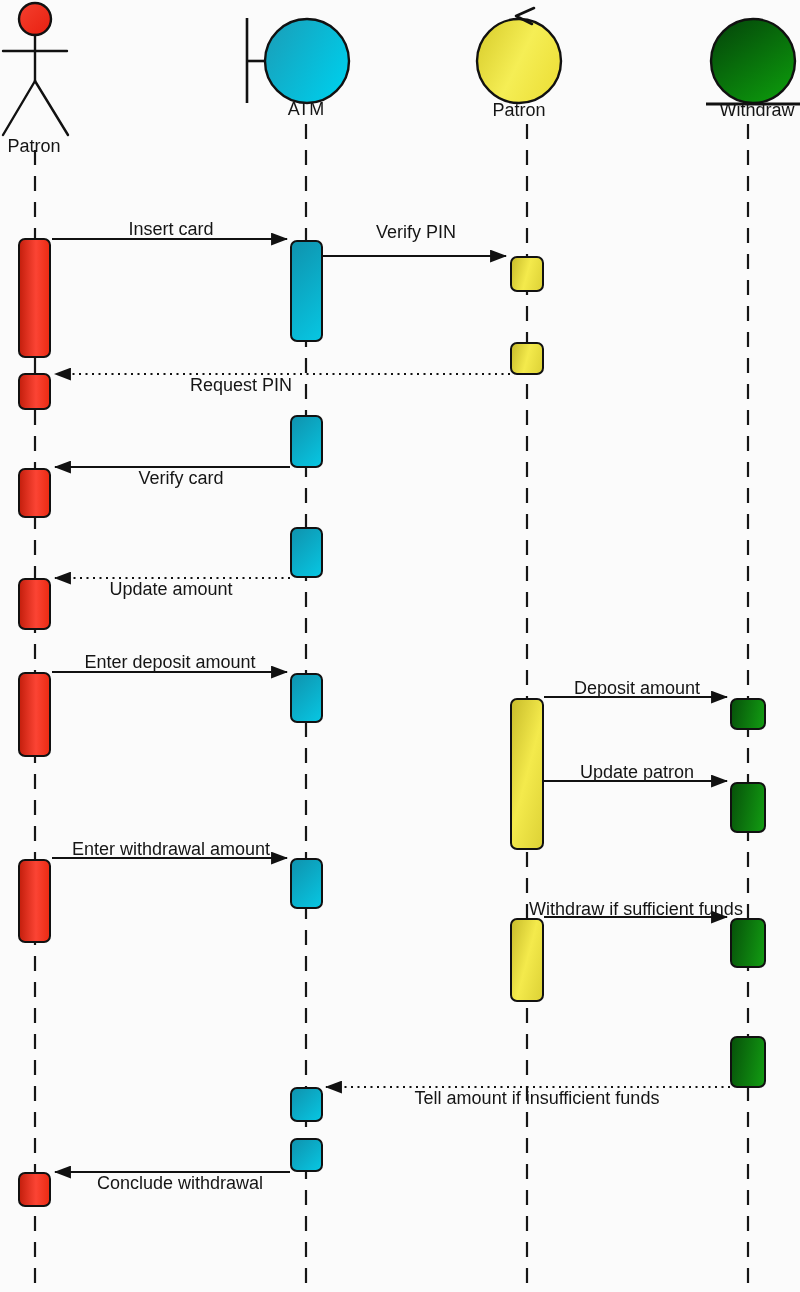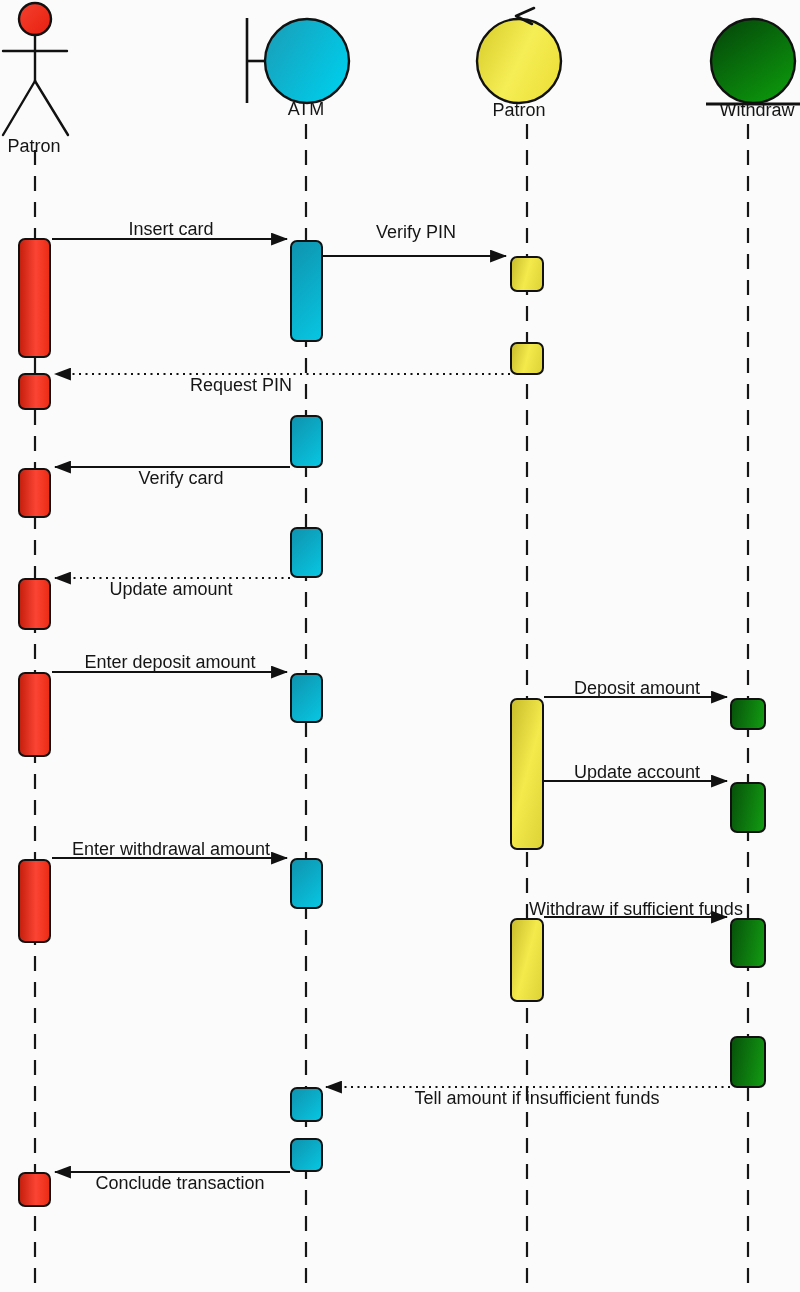--- a/index.html
+++ b/index.html
@@ -125,19 +125,19 @@
   <div class="actor-label" style="left:519px;top:103px">Patron</div>
   <div class="actor-label" style="left:757px;top:103px">Withdraw</div>
 
   <div class="msg-label" style="left:171px;top:222px">Insert card</div>
   <div class="msg-label" style="left:416px;top:225px">Verify PIN</div>
   <div class="msg-label" style="left:241px;top:378px">Request PIN</div>
   <div class="msg-label" style="left:181px;top:471px">Verify card</div>
   <div class="msg-label" style="left:171px;top:582px">Update amount</div>
   <div class="msg-label" style="left:170px;top:655px">Enter deposit amount</div>
   <div class="msg-label" style="left:637px;top:681px">Deposit amount</div>
-  <div class="msg-label" style="left:637px;top:765px">Update account</div>
+  <div class="msg-label" style="left:637px;top:765px">Update patron</div>
   <div class="msg-label" style="left:171px;top:842px">Enter withdrawal amount</div>
   <div class="msg-label" style="left:636px;top:902px">Withdraw if sufficient funds</div>
   <div class="msg-label" style="left:537px;top:1091px">Tell amount if insufficient funds</div>
-  <div class="msg-label" style="left:180px;top:1176px">Conclude transaction</div>
+  <div class="msg-label" style="left:180px;top:1176px">Conclude withdrawal</div>
 
 </div>
 
 </body></html>

